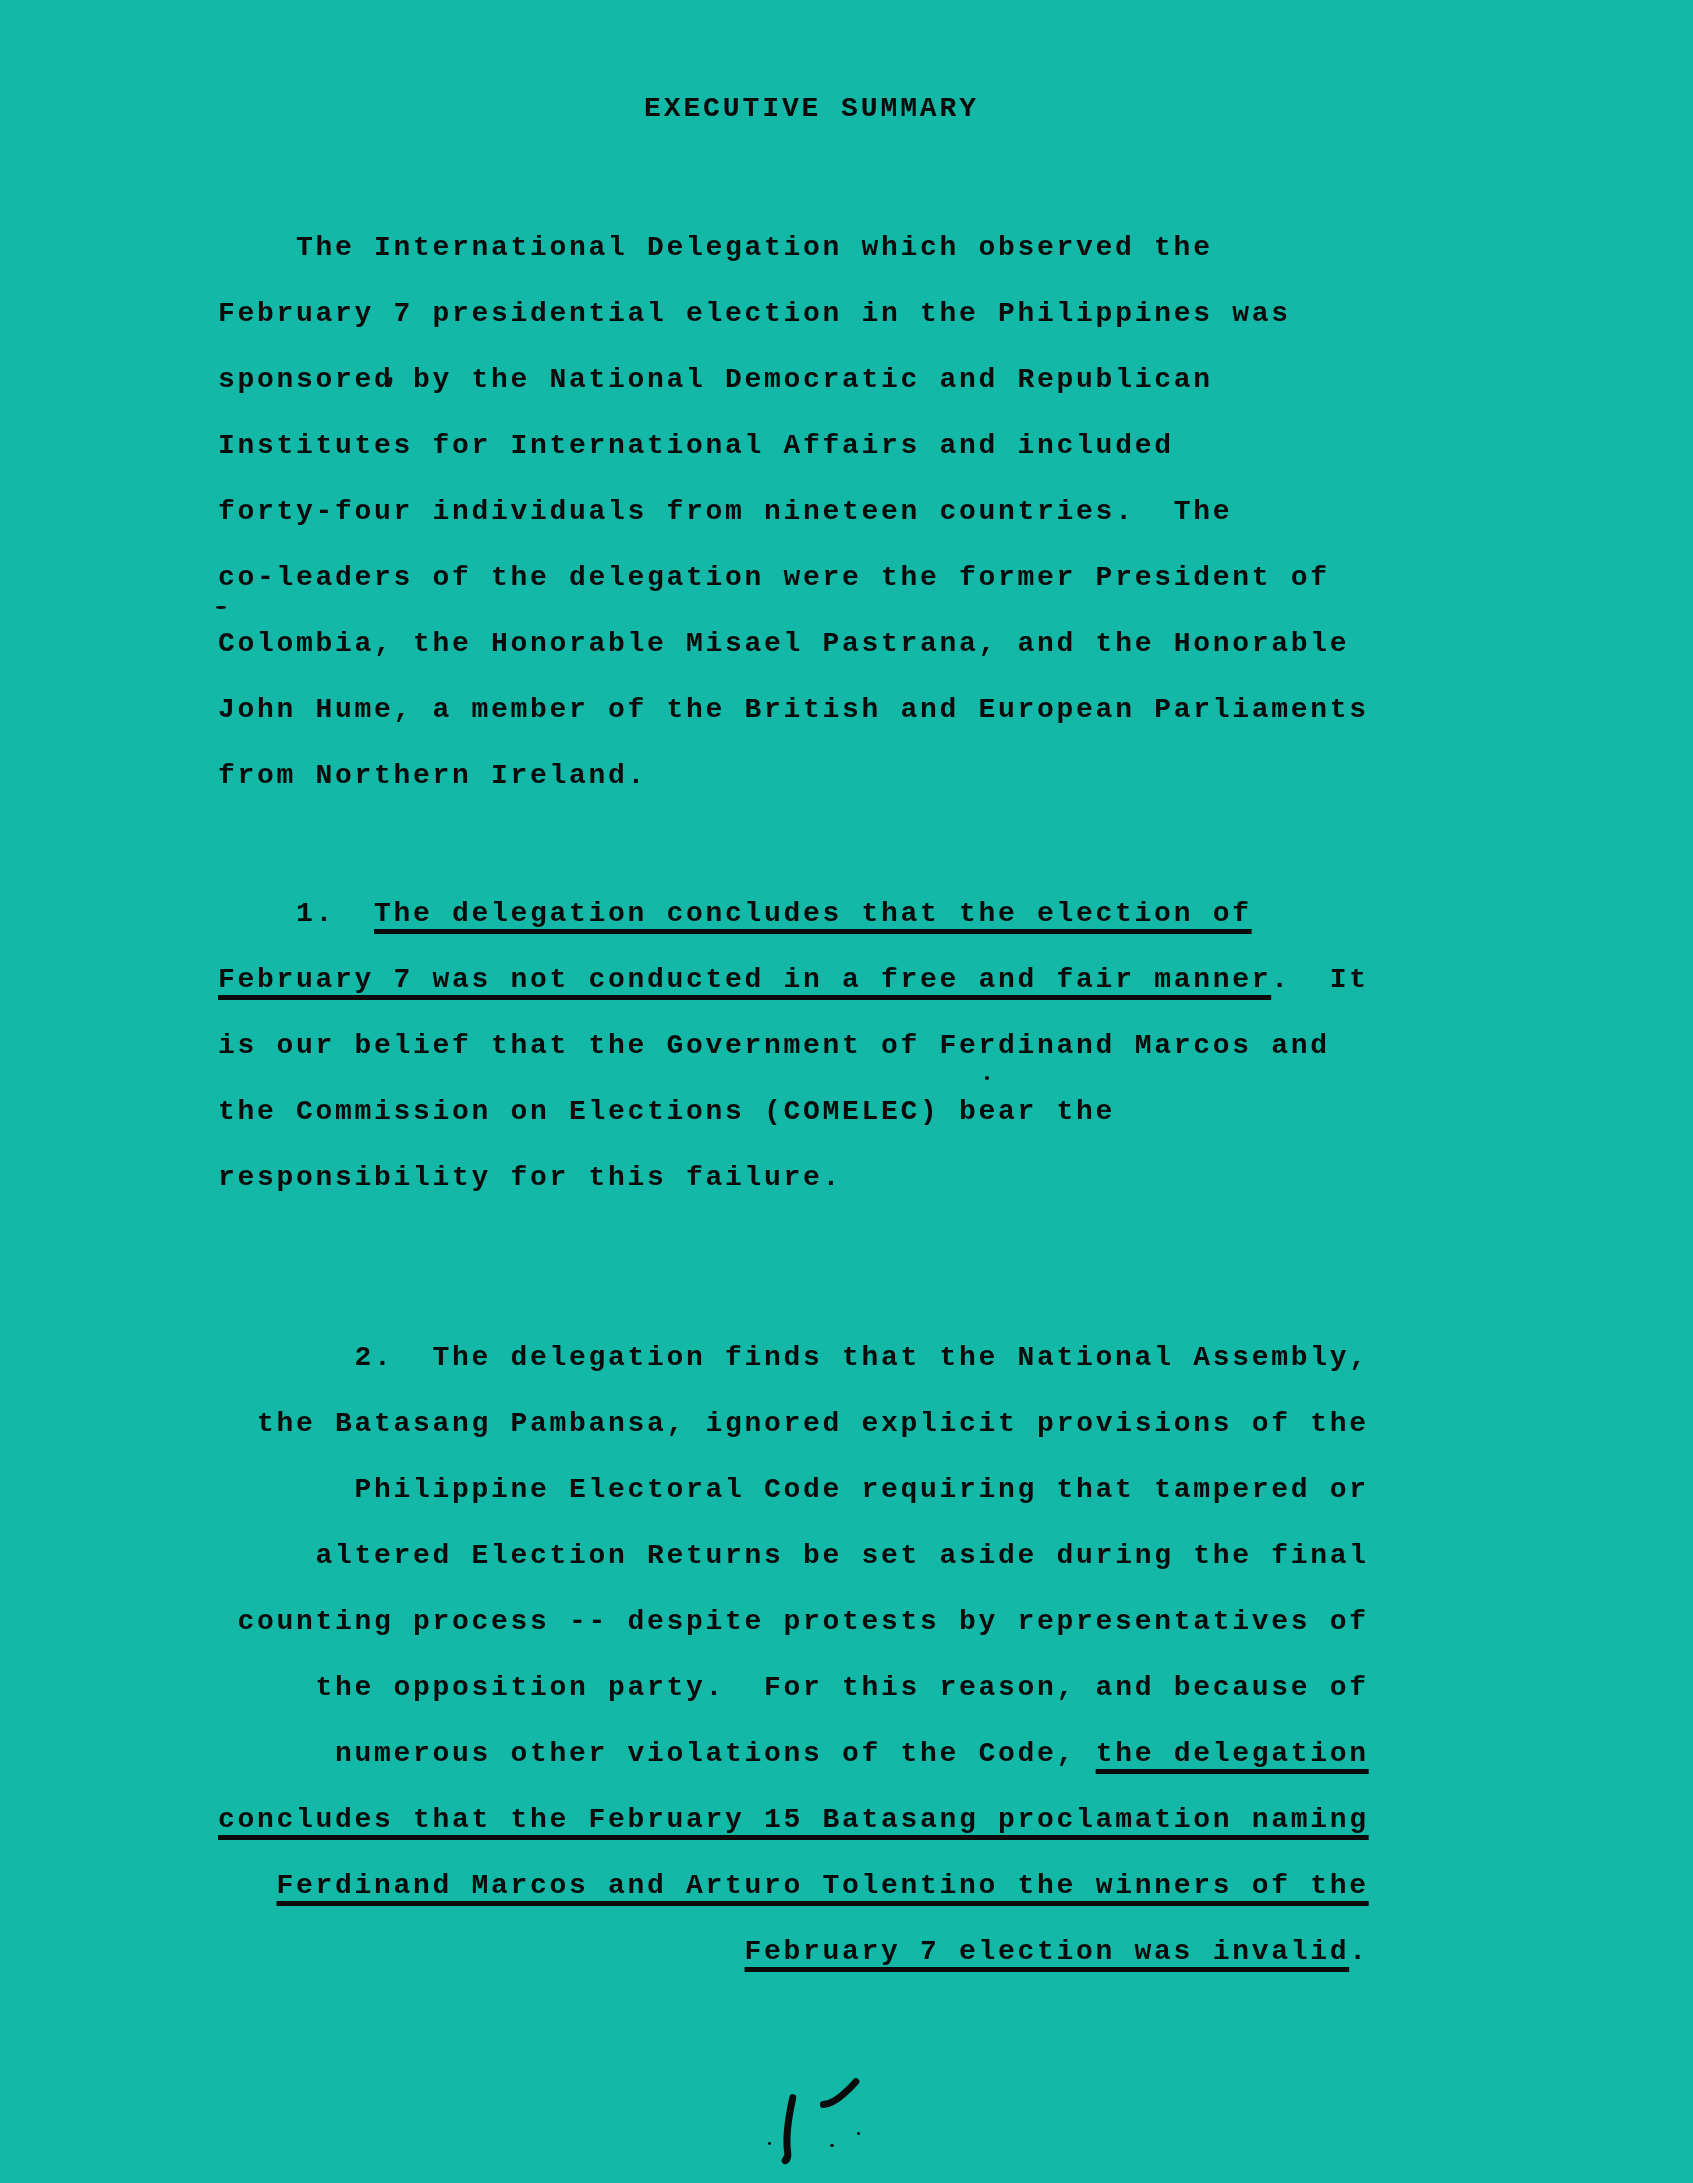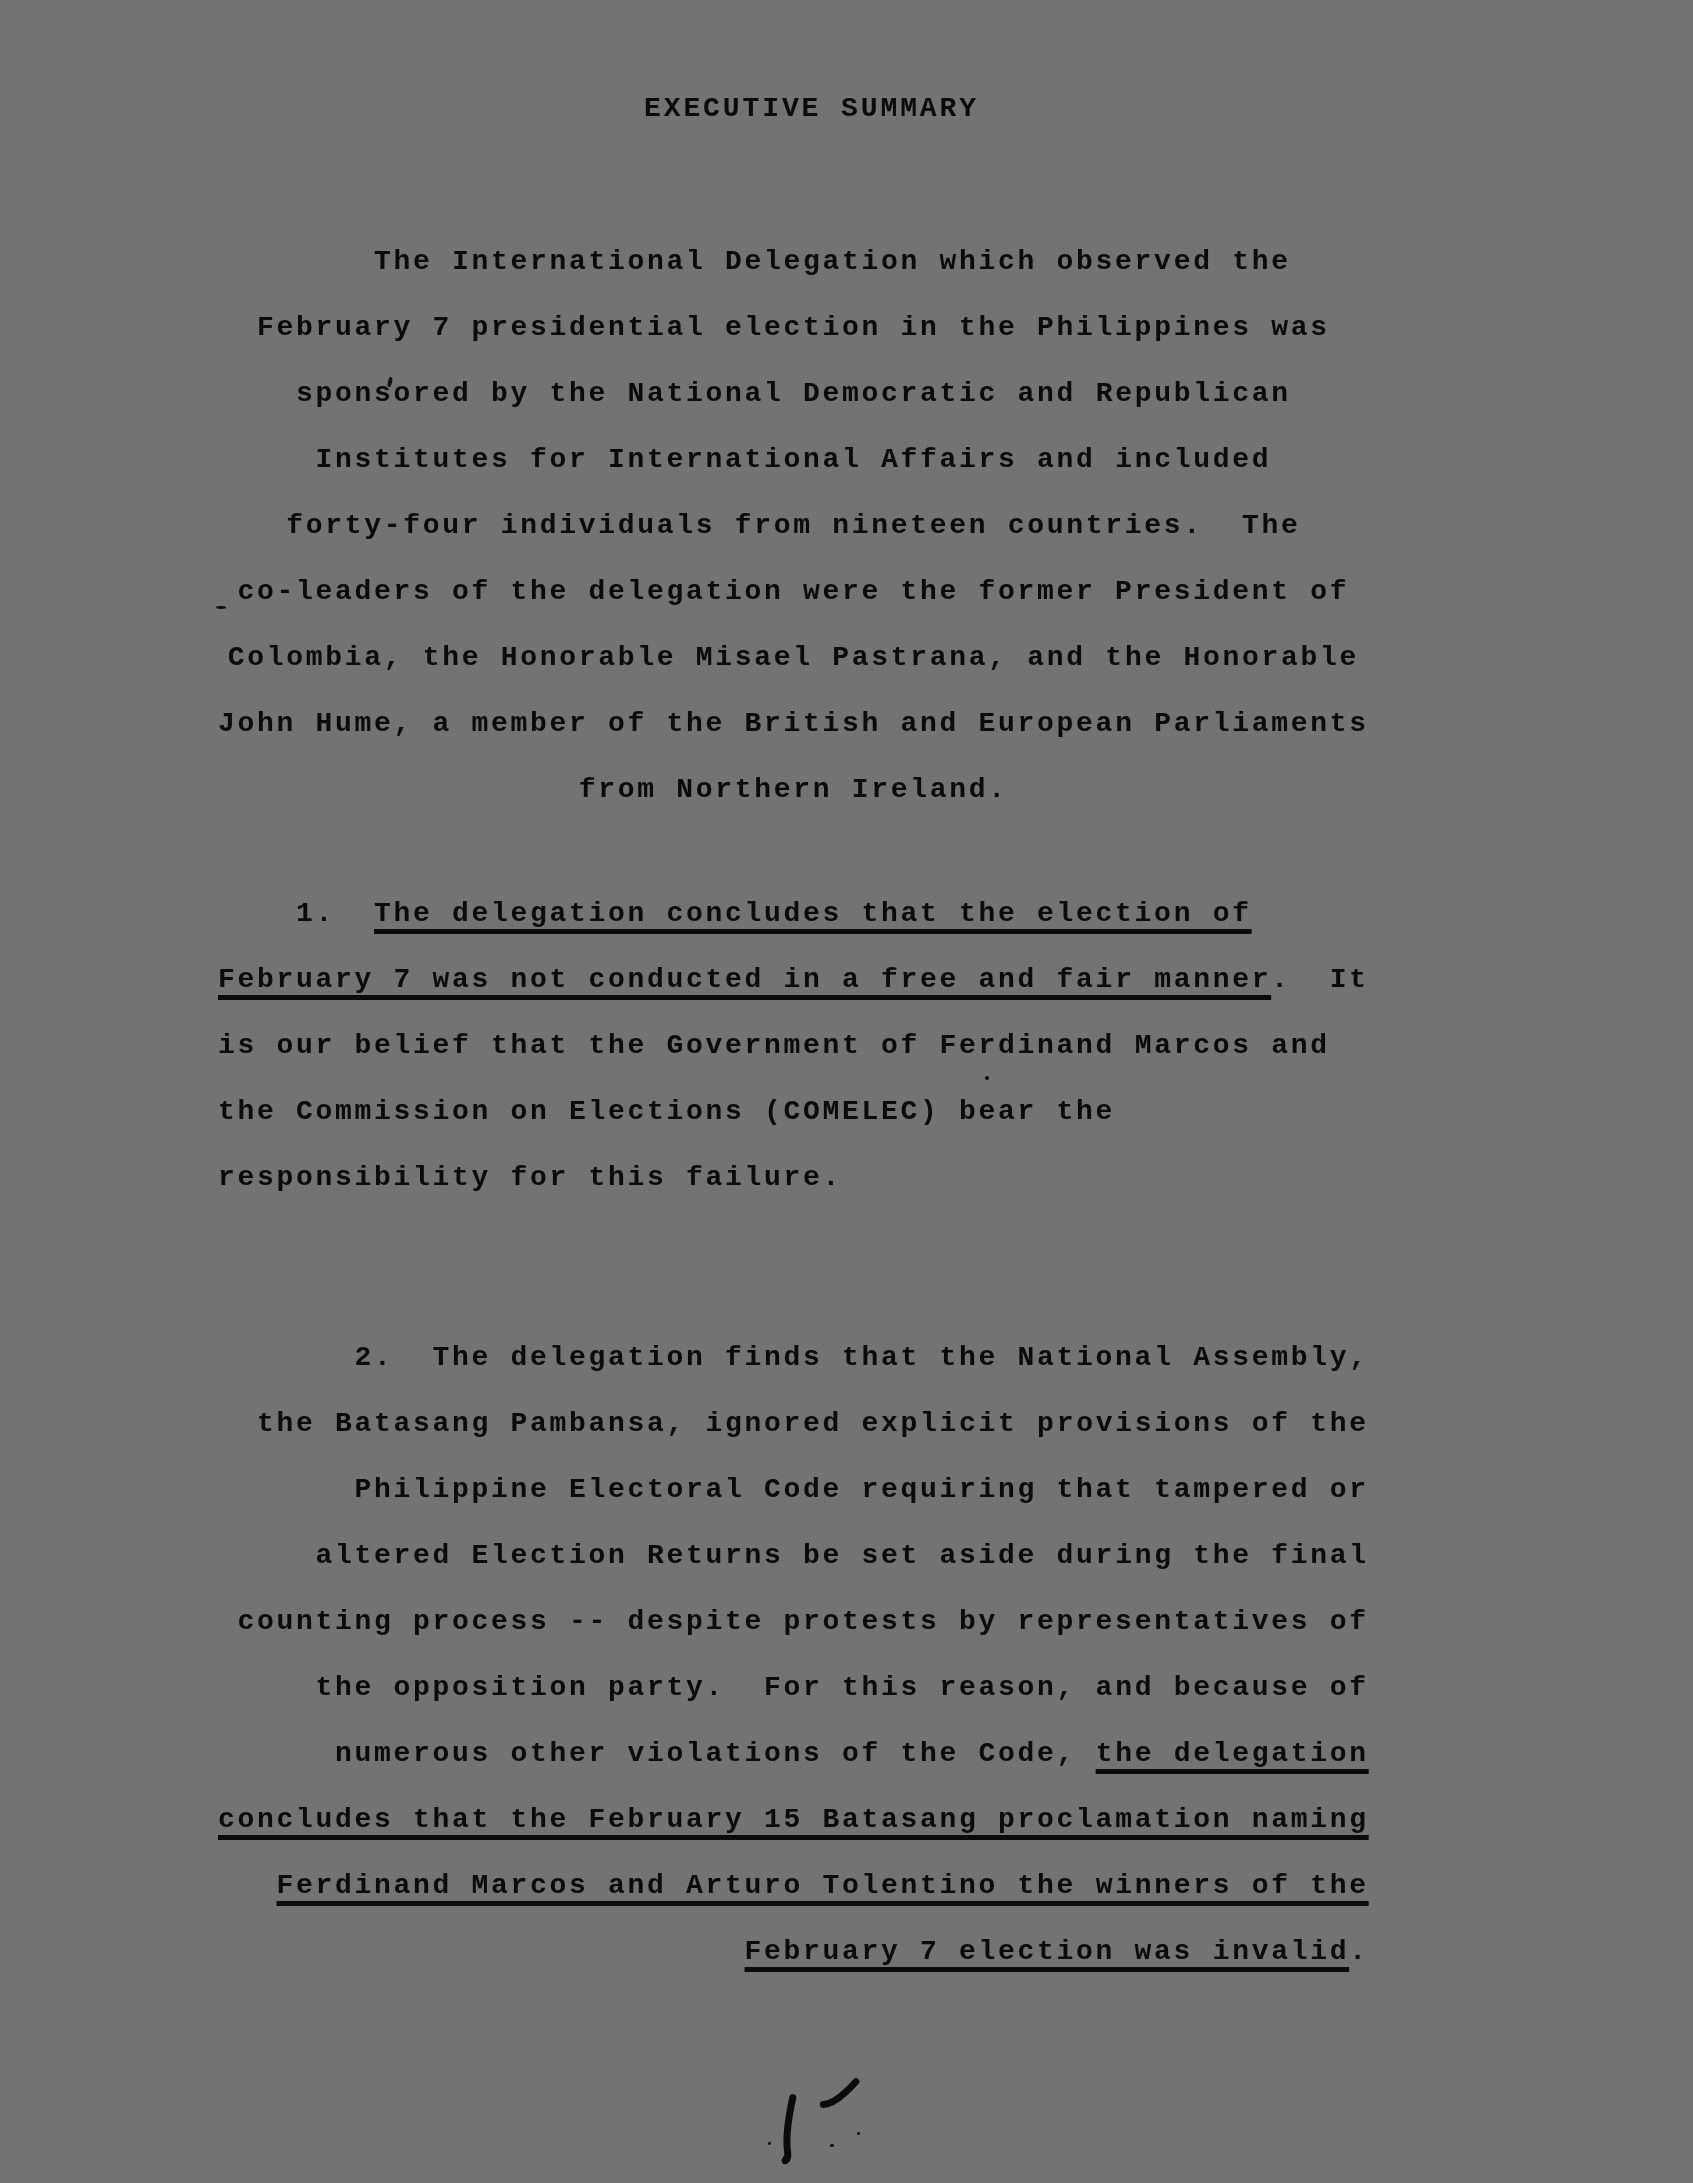--- a/index.html
+++ b/index.html
@@ -1,19 +1,19 @@
 <!DOCTYPE html>
 <html style="font-size:10.2px"><head>
 <meta charset="utf-8">
 <style>
   html,body{margin:0;padding:0;background:#e8e8e8;}
   .page{
     position:relative;
     width:1694px;height:2183px;
-    background:#737373;
+    background:#14b8a6;
     overflow:hidden;
     font-family:"Liberation Mono","DejaVu Sans Mono",monospace;
     font-weight:700;
     color:#0b0b0b;
   }
   .doc-title{
     position:absolute;
     left:644px;top:93px;
     font-size:28px;
     letter-spacing:2.9px;
@@ -29,21 +29,21 @@
   }
   .para .line{height:66px;}
   .para .line.indent{padding-left:78px;}
   .u{
     text-decoration:underline;
     text-decoration-thickness:4.5px;
     text-underline-offset:8.3px;
     text-decoration-color:#0b0b0b;
     margin-top:40px;
   }
-  .para-0{top:229px;text-align:center;}
+  .para-0{top:215px;}
   .para-1{top:881px;}
   .para-2{top:1325px;text-align:right;}
   .speck{
     position:absolute;
     background:#101010;
     border-radius:45%;
   }
   .marks{
     position:absolute;left:0;top:0;
     pointer-events:none;

